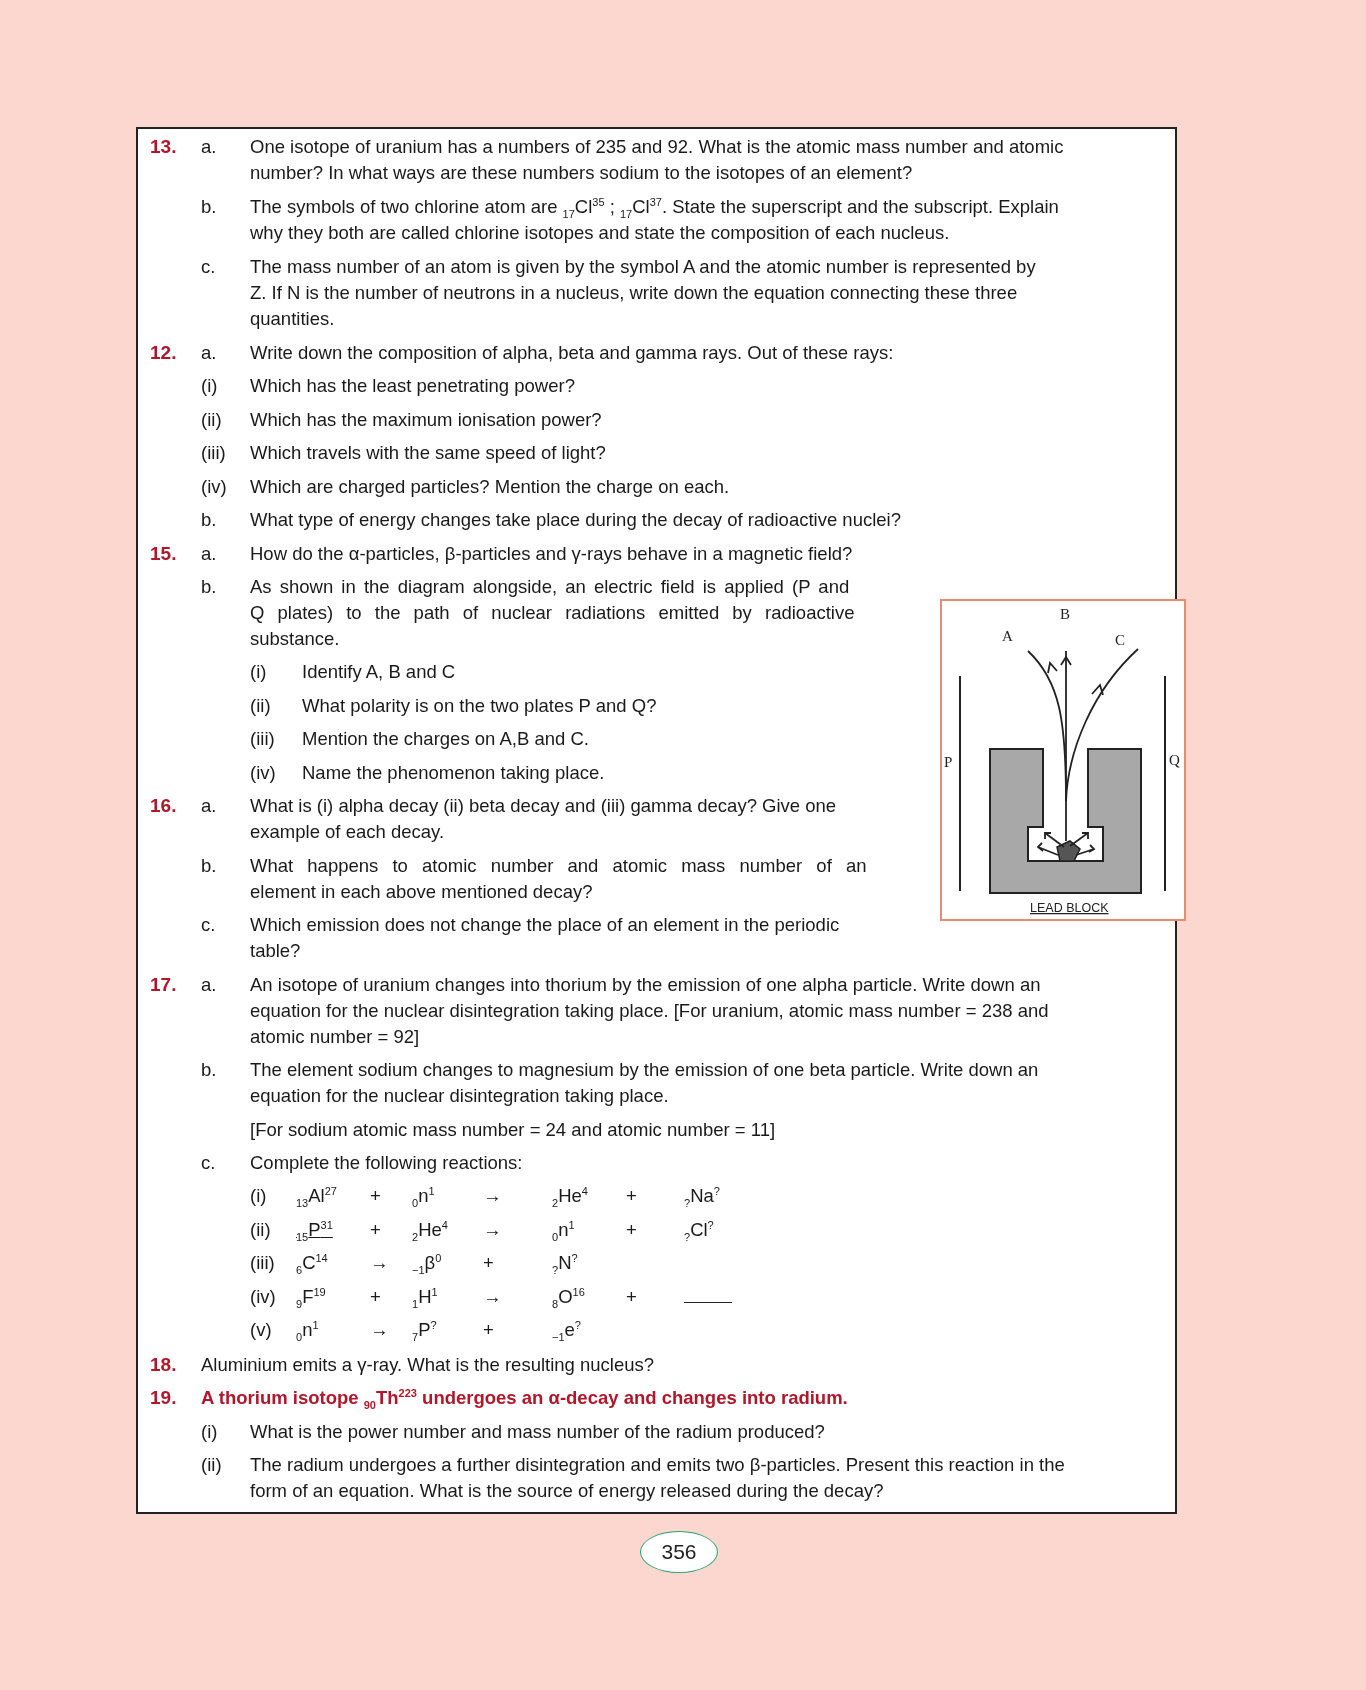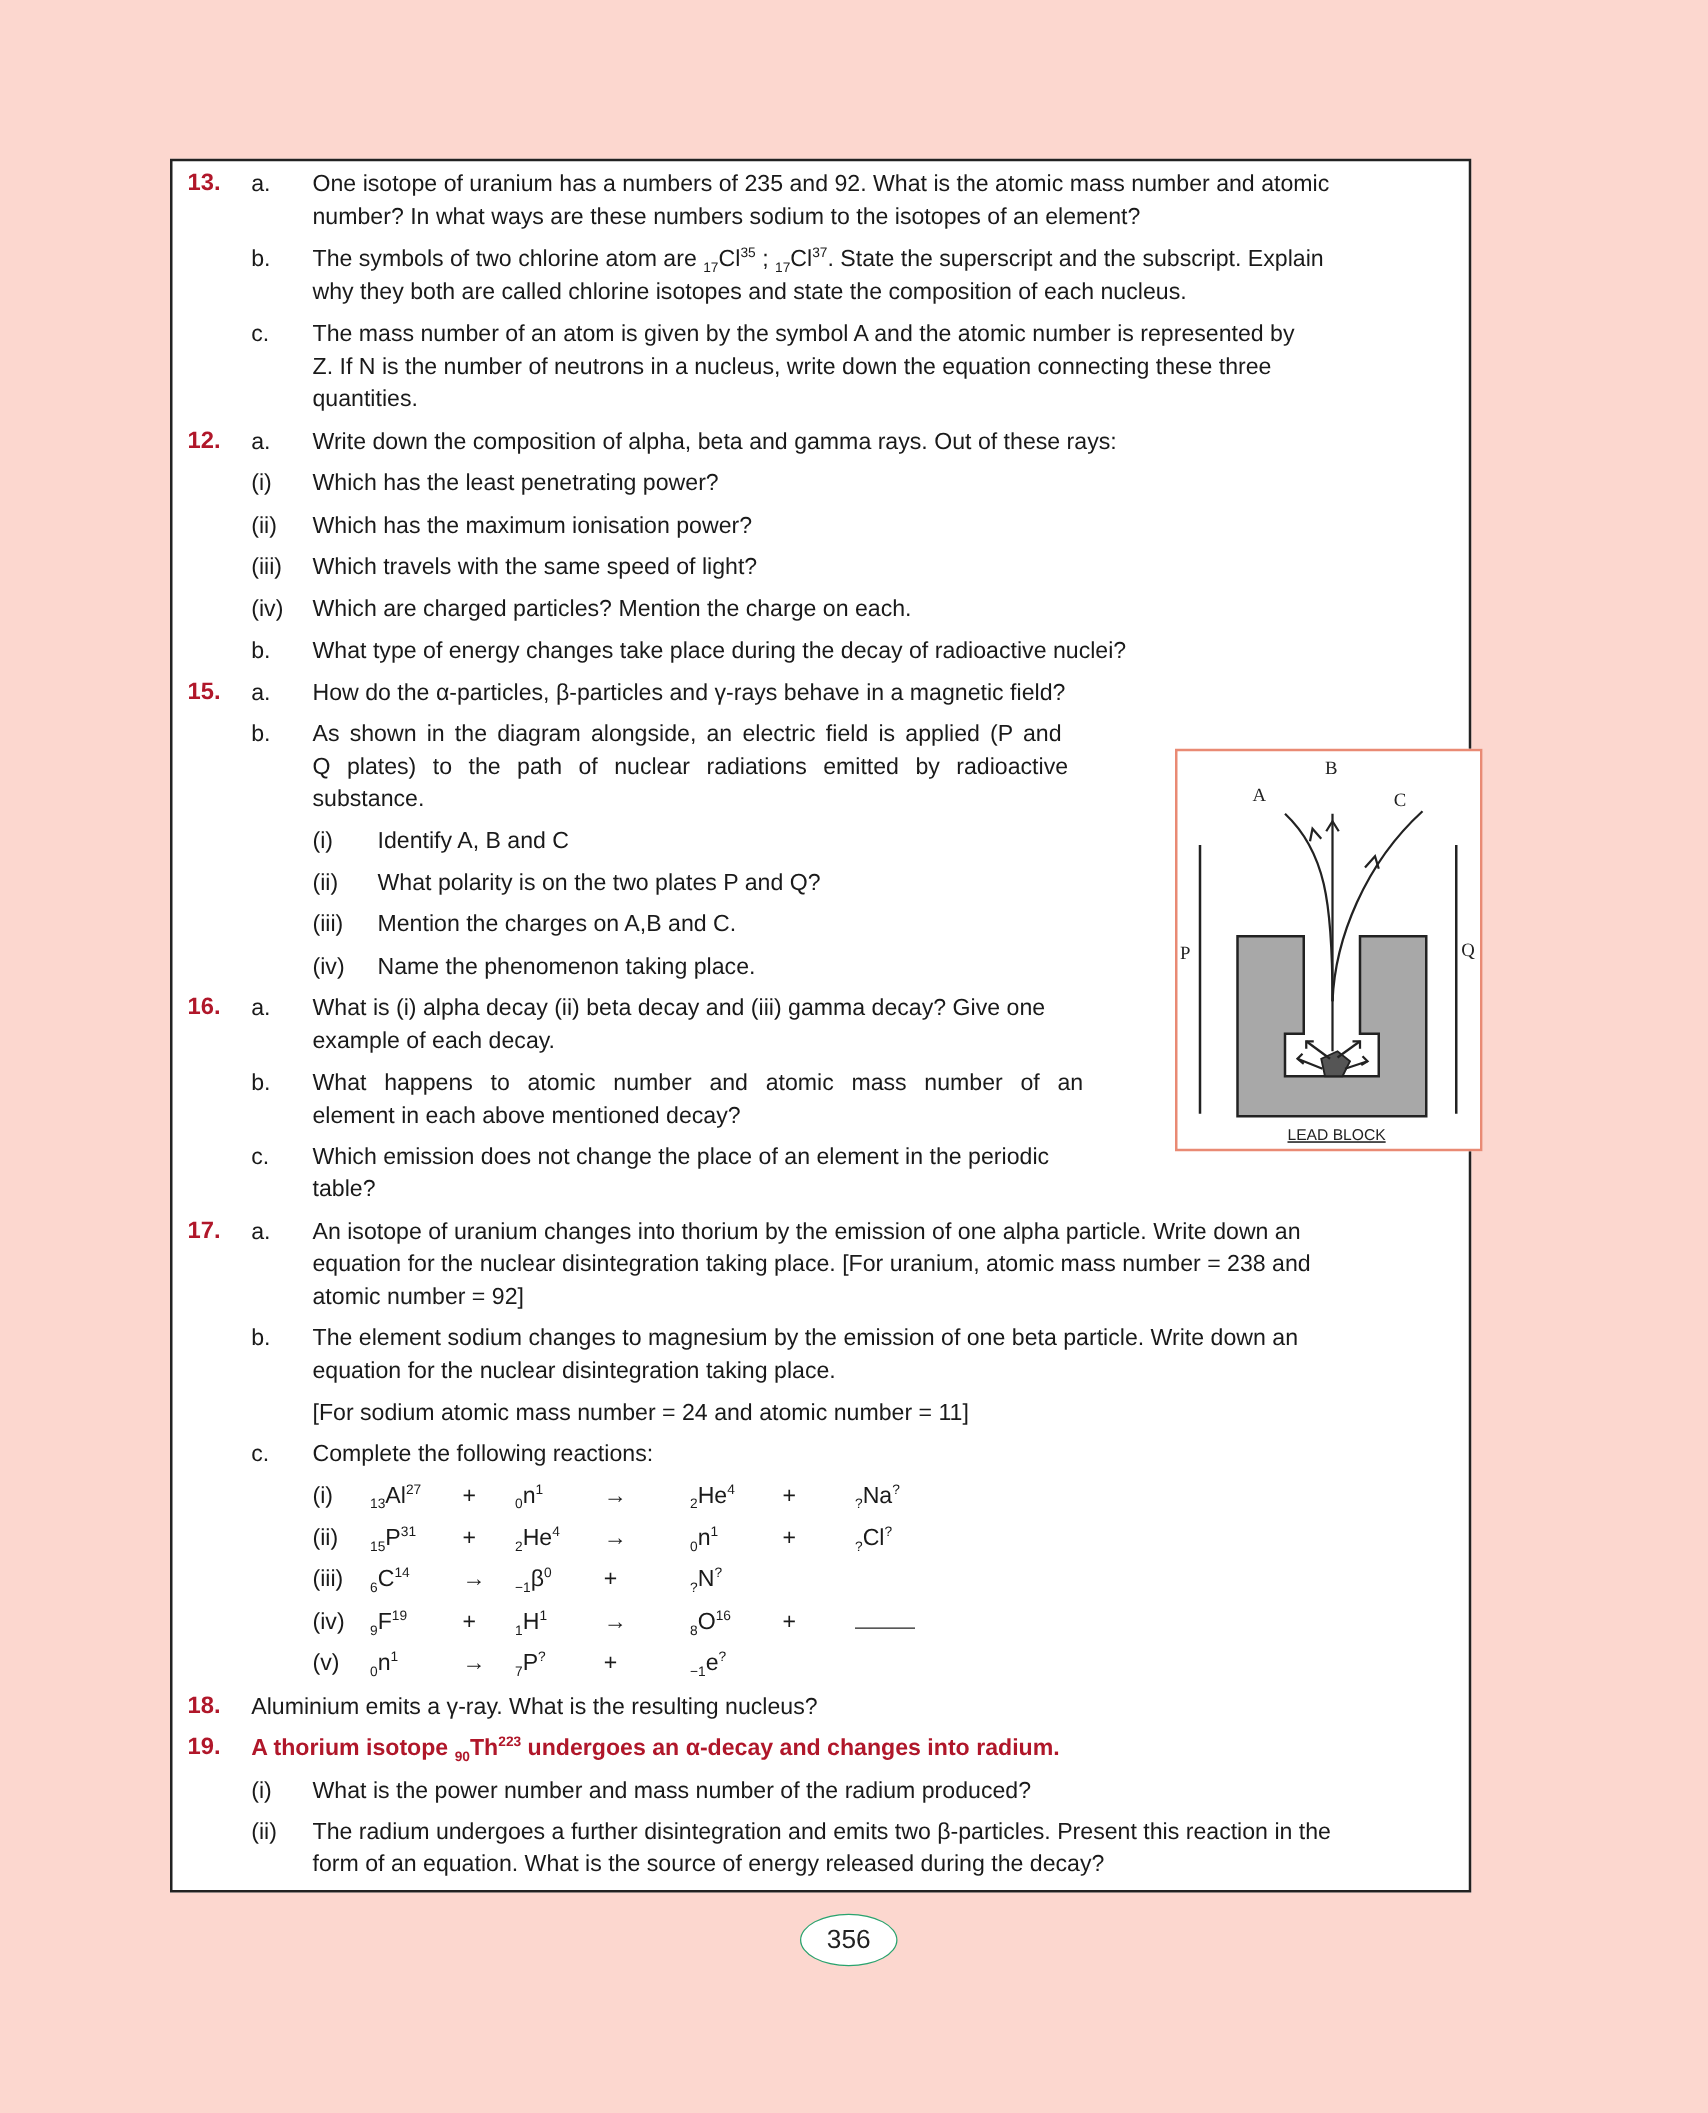--- a/index.html
+++ b/index.html
@@ -174,21 +174,21 @@
         <span class="rx" style="left: 158px;"><span><sub>13</sub><span>Al</span><sup>27</sup></span></span>
         <span class="rx" style="left: 232px;">+</span>
         <span class="rx" style="left: 274px;"><span><sub>0</sub><span>n</span><sup>1</sup></span></span>
         <span class="rx" style="left: 345px;">→</span>
         <span class="rx" style="left: 414px;"><span><sub>2</sub><span>He</span><sup>4</sup></span></span>
         <span class="rx" style="left: 488px;">+</span>
         <span class="rx" style="left: 546px;"><span><sub>?</sub><span>Na</span><sup>?</sup></span></span>
       </div>
       <div class="line" style="top: 1087.5px; width: 100%;">
         <span class="rx" style="left: 112px;">(ii)</span>
-        <span class="rx" style="left: 158px;"><span><sub>15</sub><span>P</span><sup>31</sup></span></span>
+        <span class="rx" style="left: 158px; text-decoration: underline;"><span><sub>15</sub><span>P</span><sup>31</sup></span></span>
         <span class="rx" style="left: 232px;">+</span>
         <span class="rx" style="left: 274px;"><span><sub>2</sub><span>He</span><sup>4</sup></span></span>
         <span class="rx" style="left: 345px;">→</span>
         <span class="rx" style="left: 414px;"><span><sub>0</sub><span>n</span><sup>1</sup></span></span>
         <span class="rx" style="left: 488px;">+</span>
         <span class="rx" style="left: 546px;"><span><sub>?</sub><span>Cl</span><sup>?</sup></span></span>
       </div>
       <div class="line" style="top: 1121px; width: 100%;">
         <span class="rx" style="left: 112px;">(iii)</span>
         <span class="rx" style="left: 158px;"><span><sub>6</sub><span>C</span><sup>14</sup></span></span>

